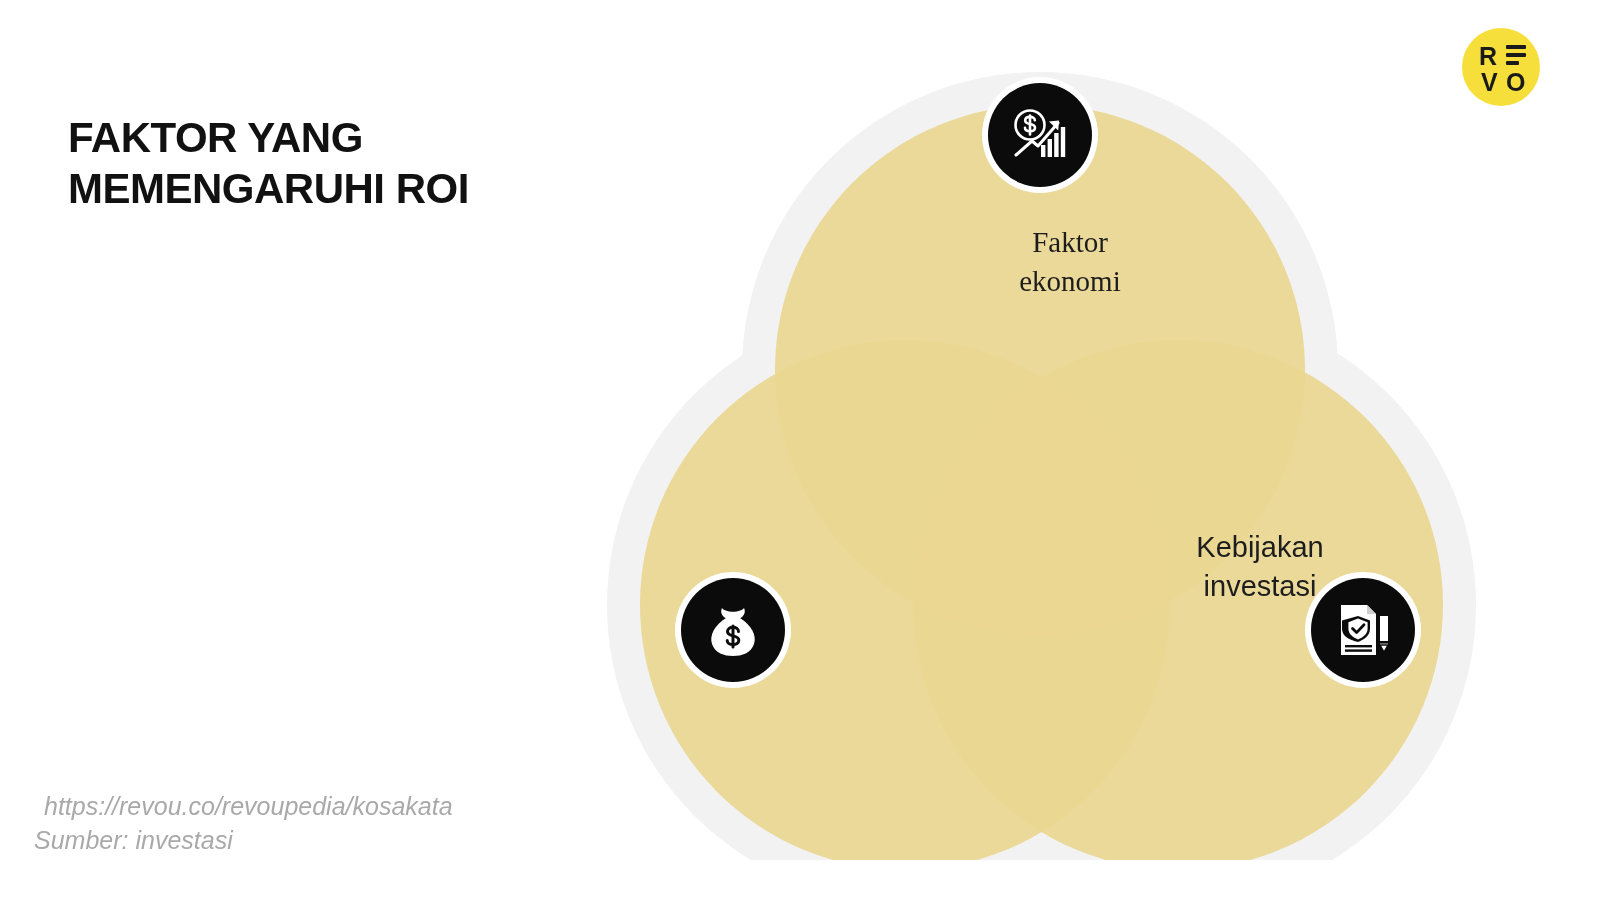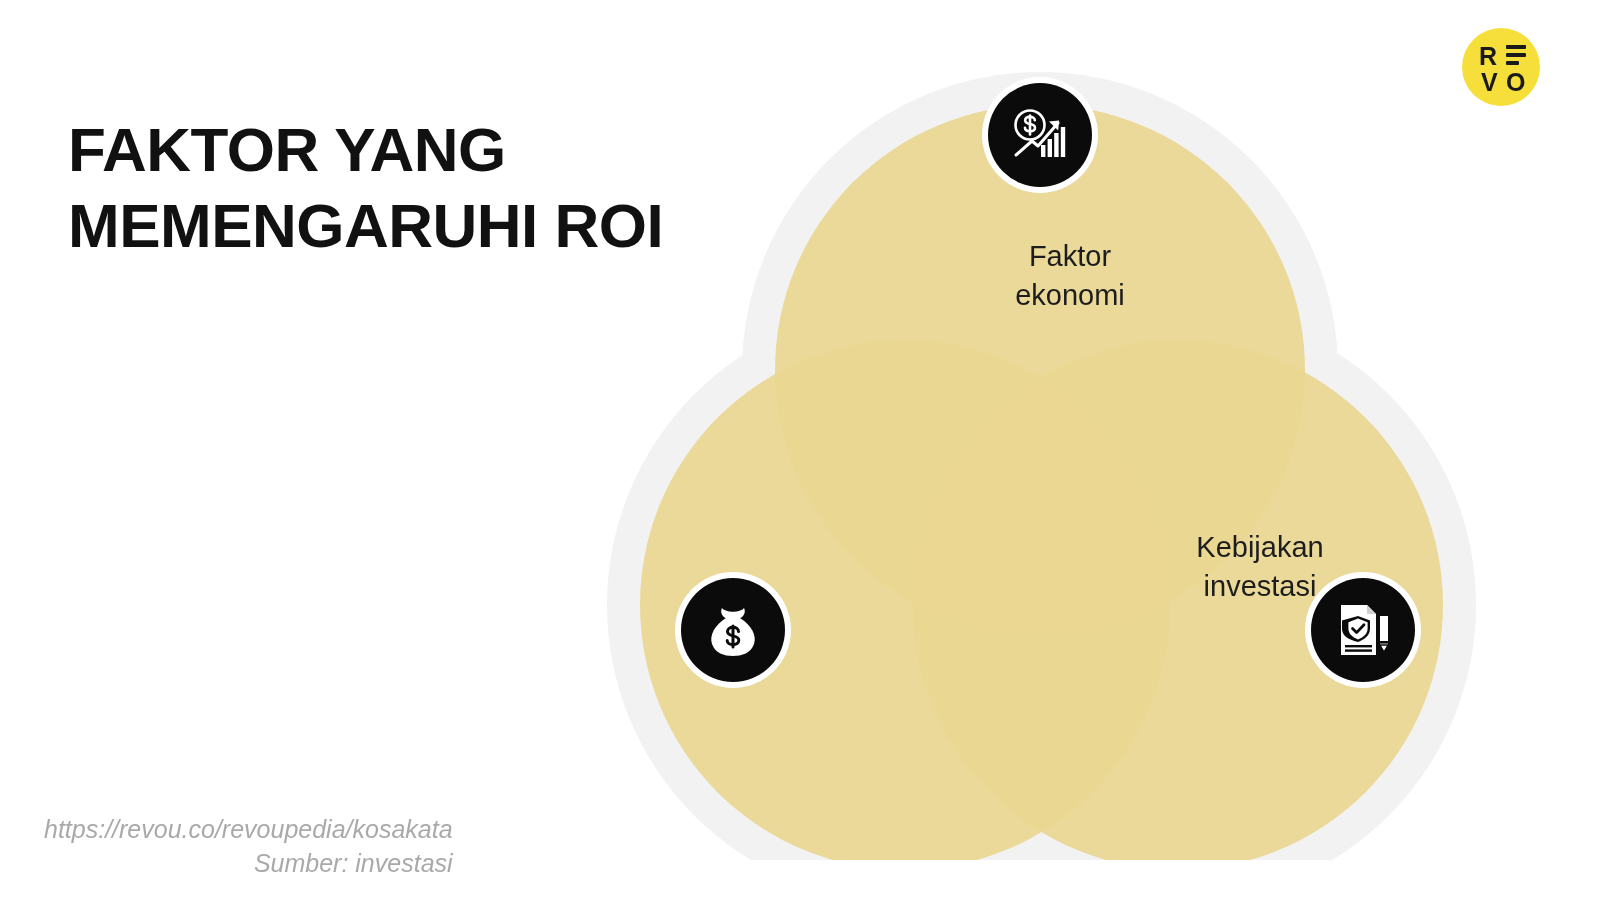--- a/index.html
+++ b/index.html
@@ -22,39 +22,38 @@
     height: 900px;
     background: #ffffff;
   }
 
   
   #title {
     position: absolute;
     left: 68px;
     top: 112px;
     width: 760px;
-    font-size: 62px;
+    font-size: 42px;
     line-height: 1.22;
     font-weight: 700;
     letter-spacing: -0.5px;
     color: #111111;
     text-transform: uppercase;
     white-space: pre-line;
   }
 
   
   #footer {
     position: absolute;
     left: 34px;
-    top: 813px;
+    top: 790px;
     color: #a9a9a9;
     font-style: italic;
     font-size: 25px;
     line-height: 1.35;
-    text-align: right;
   }
   #footer .url { padding-left: 10px; display: block; }
   #footer .src { display: block; }
 
   
   #logo {
     position: absolute;
     left: 1462px;
     top: 28px;
     width: 78px;
@@ -100,21 +99,21 @@
 
   .venn-label {
     position: absolute;
     text-align: center;
     color: #1d1d1d;
     font-size: 29px;
     line-height: 1.33;
     white-space: pre-line;
     font-family: "Liberation Sans", sans-serif;
   }
-  #label-top    { left: 350px; top: 207px; width: 240px; }
+  #label-top    { left: 350px; top: 193px; width: 240px; font-family: Liberation Serif, serif; }
   #label-left   { left: 175px; top: 515px; width: 240px; }
   #label-right  { left: 535px; top: 498px; width: 250px; }
 
   
   .badge {
     position: absolute;
     width: 116px;
     height: 116px;
     border-radius: 50%;
     background: #ffffff;

